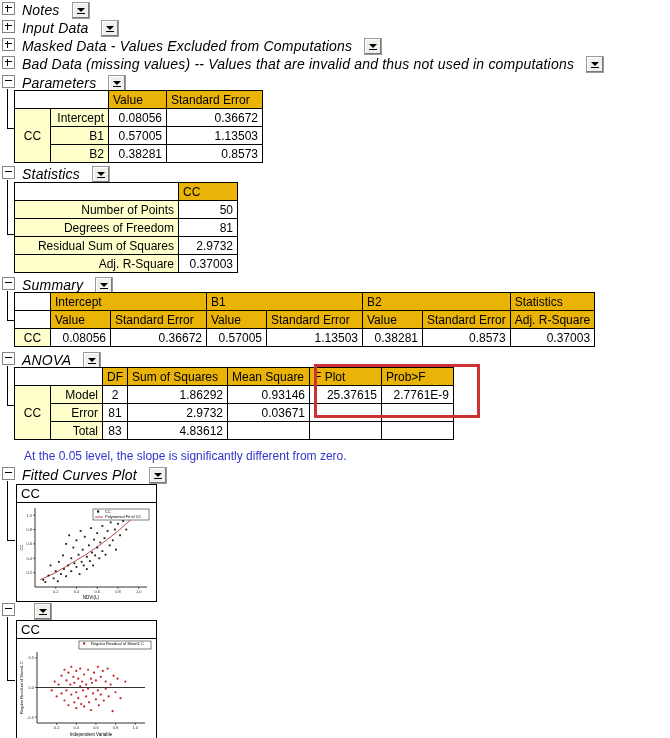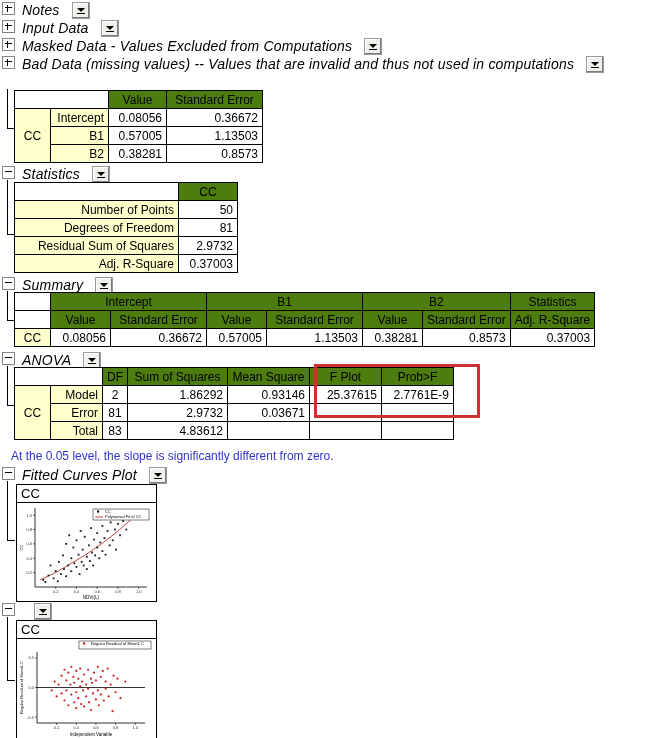--- a/index.html
+++ b/index.html
@@ -8,21 +8,21 @@
   .tbox{width:11px;height:11px;border:1px solid #848484;background:#fff;position:relative;margin-right:7px;flex:none;}
   .tbox::before{content:"";position:absolute;left:2px;right:2px;top:4px;height:1px;background:#000;}
   .tbox.plus::after{content:"";position:absolute;top:2px;bottom:2px;left:4px;width:1px;background:#000;}
   .sec-label{font-style:italic;font-size:14px;color:#000;white-space:nowrap;letter-spacing:0.2px;}
   .dd{display:inline-flex;flex-direction:column;align-items:center;justify-content:center;width:16px;height:15px;background:#f1f0ec;border:1px solid #9a9a9a;box-shadow:inset -1px -1px 0 #7a7a7a,inset 1px 1px 0 #ffffff;margin-left:12px;flex:none;cursor:pointer;}
   .dd-tri{width:0;height:0;border-left:4px solid transparent;border-right:4px solid transparent;border-top:4px solid #000;}
   .dd-bar{width:8px;height:1px;background:#000;margin-top:1px;}
   .conn{position:absolute;left:7px;width:7px;border-left:1px solid #000;border-bottom:1px solid #000;}
   table.rpt{position:absolute;border-collapse:collapse;table-layout:fixed;font-size:12px;color:#000;}
   table.rpt td{border:1px solid #000;padding:0 4px;height:17px;overflow:hidden;white-space:nowrap;}
-  td.hdr{background:#4d7c0f;text-align:center;}
+  td.hdr{background:#eab308;text-align:left;}
   td.lbl{background:#FFFFCC;text-align:right;}
   td.grp{background:#FFFFCC;text-align:center;}
   td.val{background:#fff;text-align:right;}
   td.ctr{background:#fff;text-align:center;}
   td.blank{background:#fff;}
   #anova-wrap{position:absolute;left:14px;top:367px;}
   #anova-highlight{position:absolute;left:300px;top:-3px;width:160px;height:48px;border:3px solid #CC3232;pointer-events:none;}
   .note{position:absolute;font-size:12px;color:#3333CC;white-space:nowrap;}
   .panel{position:absolute;border:1px solid #000;background:#fff;}
   .panel-head{font-size:13px;color:#000;padding:1px 4px;border-bottom:1px solid #000;height:15px;line-height:15px;}
@@ -58,20 +58,28 @@
   </div>
   <div class="sec-title" style="top:56px">
     <span class="tbox plus"></span>
     <span class="sec-label">Bad Data (missing values) -- Values that are invalid and thus not used in computations</span>
     <span class="dd">
         <span class="dd-tri"></span>
         <span class="dd-bar"></span>
       </span>
   </div>
 
+  <div class="sec-title" style="top:75px">
+    <span class="tbox"></span>
+    <span class="sec-label">Parameters</span>
+    <span class="dd">
+        <span class="dd-tri"></span>
+        <span class="dd-bar"></span>
+      </span>
+  </div>
   <div class="conn" style="top:89px;height:39px"></div>
   <table class="rpt" style="left:14px;top:90px">
     <colgroup>
         <col style="width:36px">
         <col style="width:58px">
         <col style="width:58px">
         <col style="width:96px">
       </colgroup>
     <tbody>
         <tr>
@@ -238,21 +246,21 @@
         <td class="ctr">83</td>
         <td class="val">4.83612</td>
         <td class="val"></td>
         <td class="val"></td>
         <td class="val"></td>
       </tr>
     </tbody>
       </table>
     <div id="anova-highlight"></div>
   </div>
-  <div class="note" style="left:11px;top:449px">At the 0.05 level, the slope is significantly different from zero.</div>
+  <div class="note" style="left:24px;top:449px">At the 0.05 level, the slope is significantly different from zero.</div>
 
   <div class="sec-title" style="top:467px">
     <span class="tbox"></span>
     <span class="sec-label">Fitted Curves Plot</span>
     <span class="dd">
         <span class="dd-tri"></span>
         <span class="dd-bar"></span>
       </span>
   </div>
   <div class="conn" style="top:481px;height:59px"></div>

